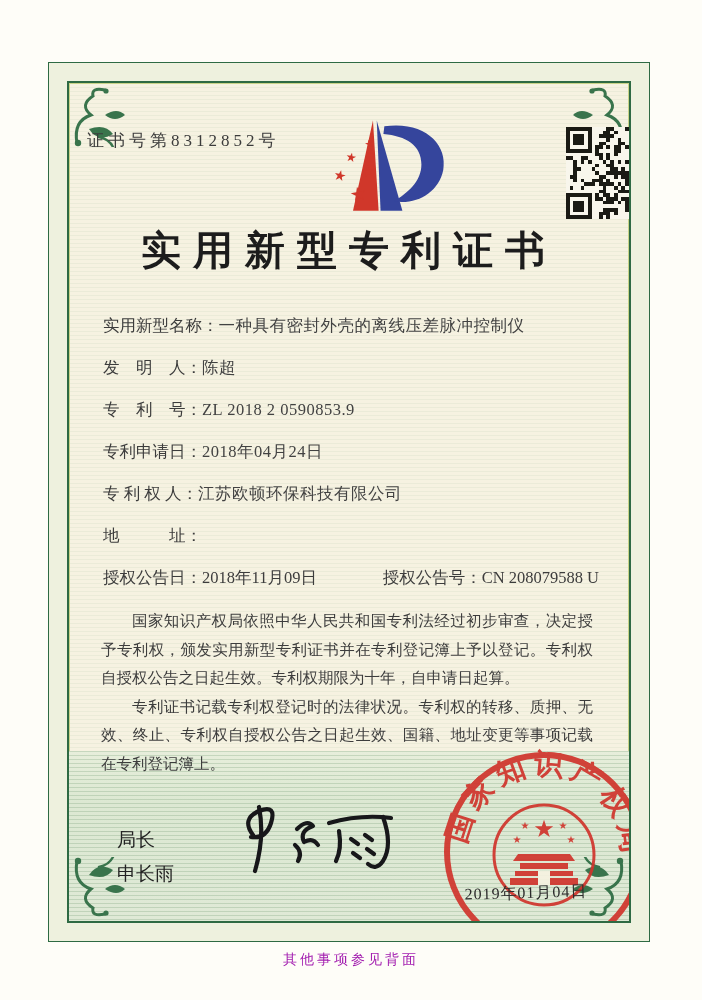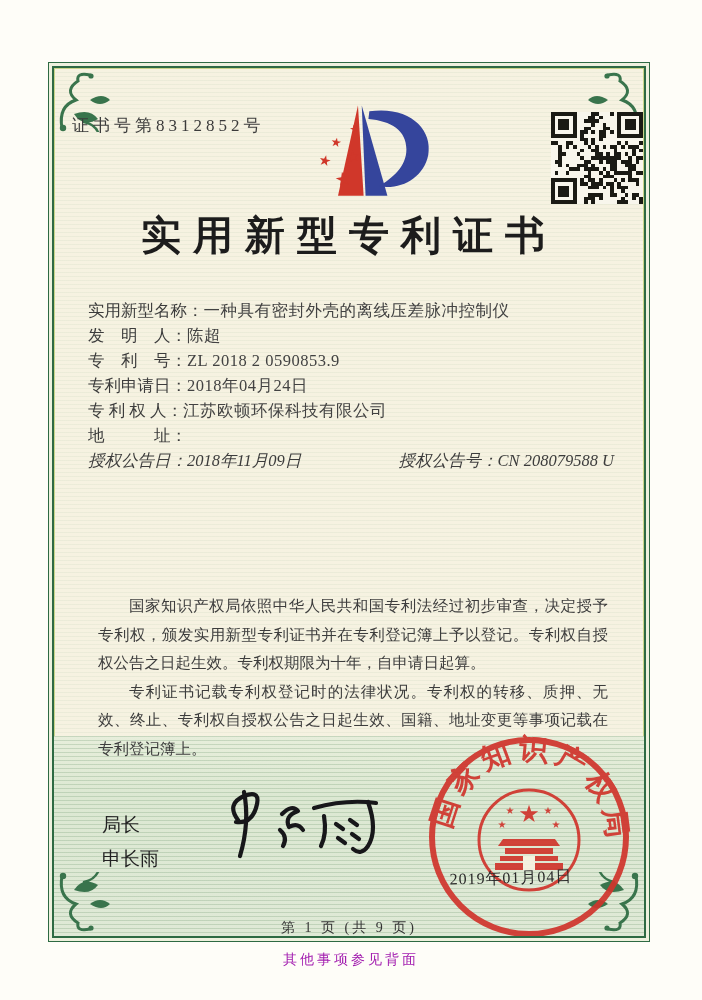--- a/index.html
+++ b/index.html
@@ -6,21 +6,21 @@
   body{
     width:702px;height:1000px;position:relative;overflow:hidden;
     background:#fefdf8;
     font-family:"Liberation Serif","DejaVu Serif",serif;
     color:#2e2e2e;
   }
   .page{position:absolute;inset:0;}
   
   .frame-outer{
     position:absolute;left:48px;top:62px;width:602px;height:880px;
-    border:1px solid #2e6a43;padding:3px;box-sizing:border-box;
+    border:1px solid #2e6a43;padding:18px;box-sizing:border-box;
     background:#eef1de;
   }
   .frame-inner{
     position:relative;width:100%;height:100%;box-sizing:border-box;
     border:2px solid #2e6a43;
     box-shadow:inset 0 0 0 1px #c9d489;
     background:
       repeating-linear-gradient(180deg, rgba(140,175,140,.10) 0 1px, rgba(0,0,0,0) 1px 4px),
       #f6f2e1;
     overflow:hidden;
@@ -46,31 +46,31 @@
   .qr{position:absolute;left:497px;top:44px;width:92px;height:92px;}
   .qr svg{width:100%;height:100%;background:#f8f6ec;}
   .title{
     position:absolute;left:0;right:0;top:132px;margin:8px;
     text-align:center;font-size:40px;font-weight:bold;
     letter-spacing:12px;color:#1c1c1c;
   }
   
   .fields{
     position:absolute;left:34px;right:30px;top:230px;
-    display:flex;flex-direction:column;
+    display:flex;flex-direction:column;gap:17px;
     font-size:16.5px;line-height:25px;color:#3c3c3c;justify-content:space-between;
   }
   .field-row{display:flex;align-items:baseline;}
   .f-label{flex:0 0 auto;white-space:pre;color:#3c3c3c;}
   .f-value{flex:1 1 auto;letter-spacing:.5px;color:#424242;}
-  .grant-row{display:flex;justify-content:space-between;align-items:baseline;font-style:italic;}
+  .grant-row{display:flex;justify-content:space-between;align-items:baseline;}
   .grant-right{white-space:pre;}
   
   .legal{
-    position:absolute;left:44px;right:36px;top:524px;
+    position:absolute;left:32px;right:36px;top:524px;
     font-size:15.5px;line-height:28.5px;text-align:justify;color:#3d3d3d;
   }
   .legal p{margin:0;text-indent:2em;}
   
   .signer{position:absolute;left:42px;top:740px;font-size:19px;line-height:34px;color:#222;margin-left:6px;}
   .signature{position:absolute;left:158px;top:716px;width:196px;height:88px;}
   .seal{position:absolute;left:368px;top:662px;width:214px;height:214px;opacity:.92;}
   .issue-date{
     position:absolute;left:372px;top:800px;width:170px;text-align:center;
     font-size:16px;letter-spacing:1px;color:#2b2b2b;transform:rotate(-1.5deg);

